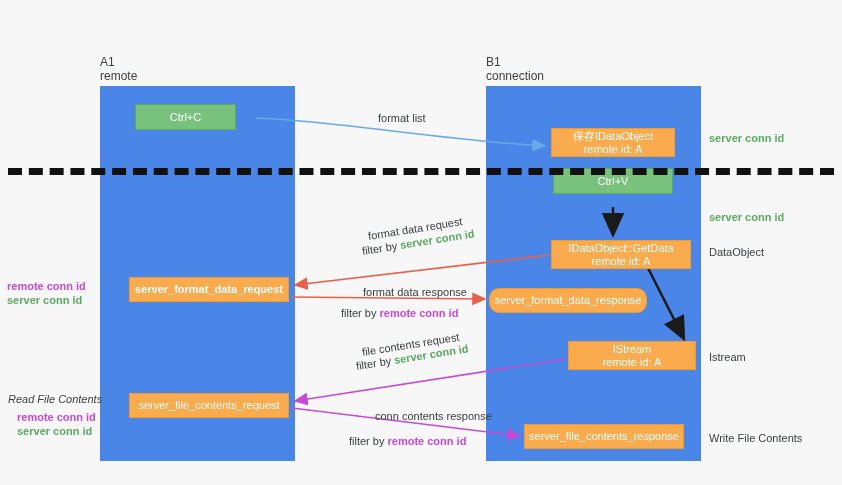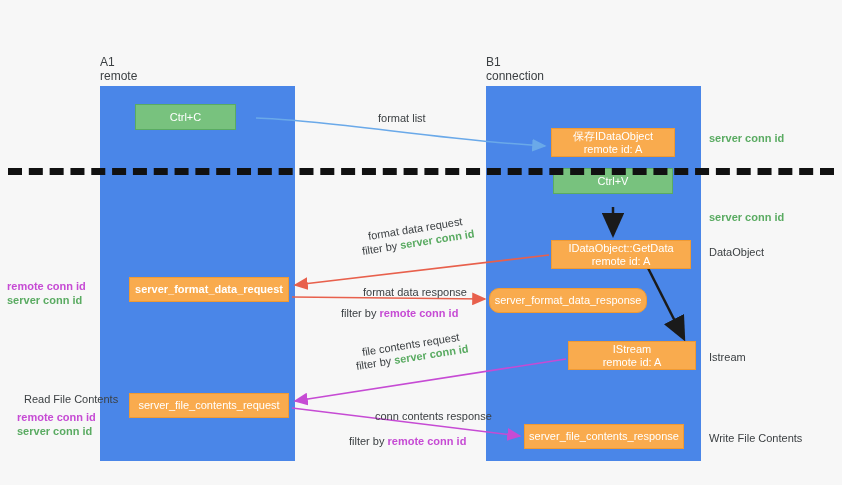--- a/index.html
+++ b/index.html
@@ -61,21 +61,21 @@
   #lab-fdreq2{left:362px;top:244px;}
   #lab-fdresp{left:363px;top:285px;}
   #lab-fdresp2{left:341px;top:306px;}
 
   #lab-fcreq{left:362px;top:345px;}
   #lab-fcreq2{left:356px;top:359px;}
   #lab-fcresp{left:375px;top:409px;}
   #lab-fcresp2{left:349px;top:434px;}
 
   #lab-left-1{left:7px;top:279px;}
-  #lab-readfc{left:24px;top:392px;}
+  #lab-readfc{left:8px;top:392px;font-style:italic;}
   #lab-left-2{left:17px;top:410px;}
 
   svg#arrows{position:absolute;left:0;top:0;width:842px;height:485px;pointer-events:none;}
 </style>
 </head>
 <body>
 
 <div id="stage">
 
 

